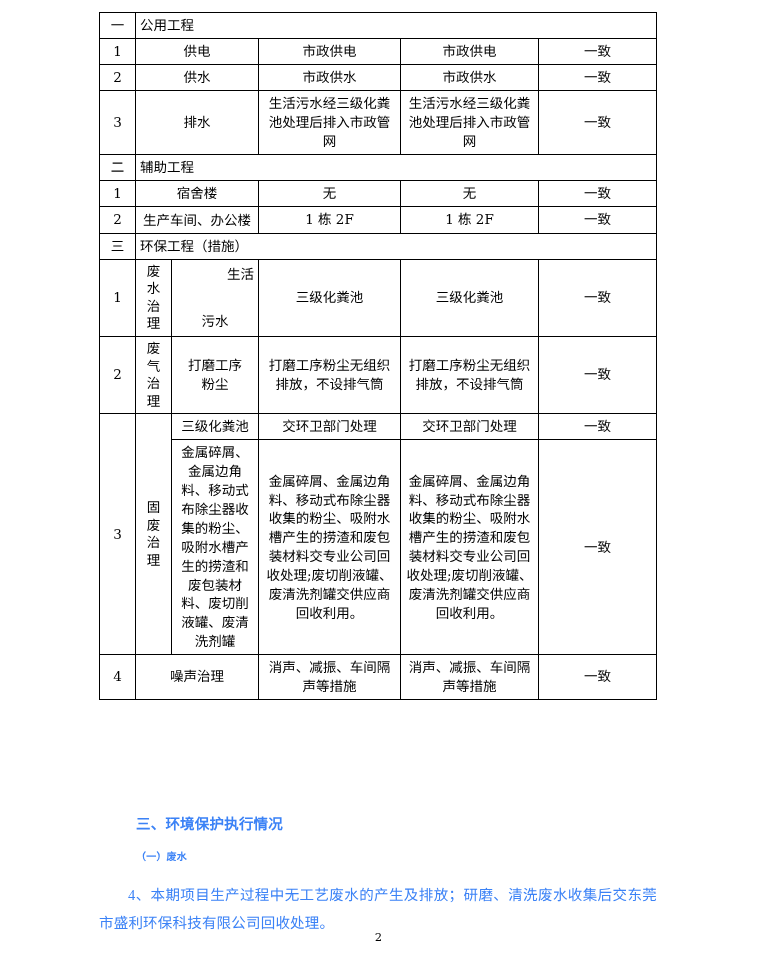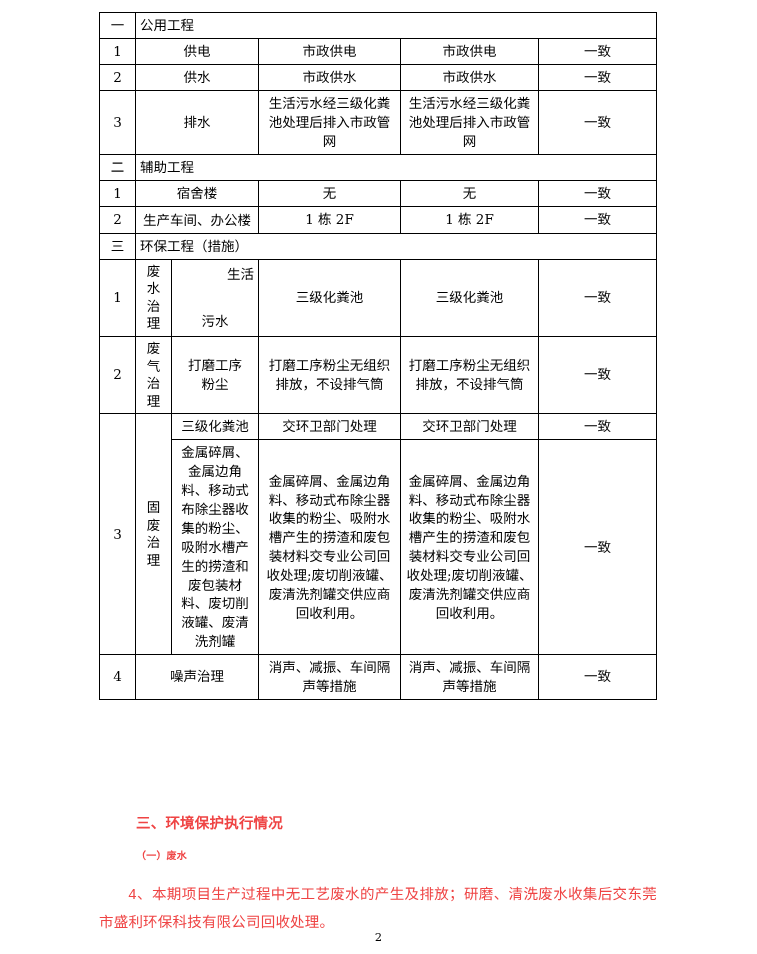--- a/index.html
+++ b/index.html
@@ -64,24 +64,24 @@
   }
   .vtext span {
     display: block;
   }
 
   .tight { line-height: 1.40; margin-left: 46px; }
 
   
   .para {
     position: absolute;
-    font-family: Liberation Mono, monospace;
+    font-family: Liberation Serif, serif;
     font-size: 14.5px;
     line-height: 1.95;
-    color: #ef4444;
+    color: #3b82f6;
     letter-spacing: 0.2px;
   }
   .heading-2 {
     left: 136px;
     top: 810px;
     font-weight: bold;
     font-size: 14.5px;
   }
   .heading-3 {
     left: 136px;

